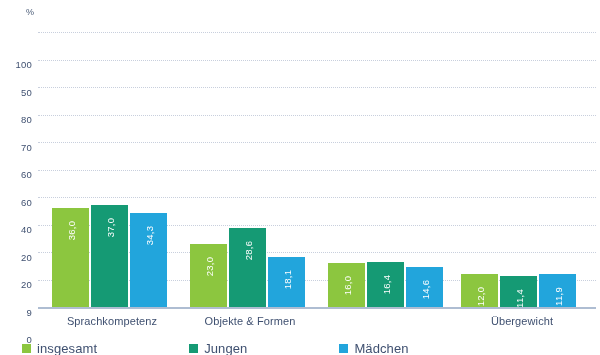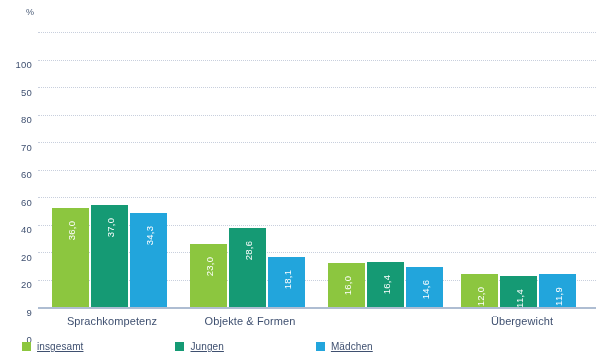--- a/index.html
+++ b/index.html
@@ -127,24 +127,23 @@
     align-items: center;
     margin-right: 92px;
   }
   .legend-swatch {
     width: 9px;
     height: 9px;
     margin-right: 6px;
     display: inline-block;
   }
   .legend-label {
-    font-size: 10px;
+    font-size: 13px;
     color: #3f5070;
     letter-spacing: .1px;
-    text-decoration: underline;
   }
 </style>
 </head>
 <body>
 
 <div id="chart-root">
 
   <div class="y-unit">%</div>
 
   <div class="plot-area">

